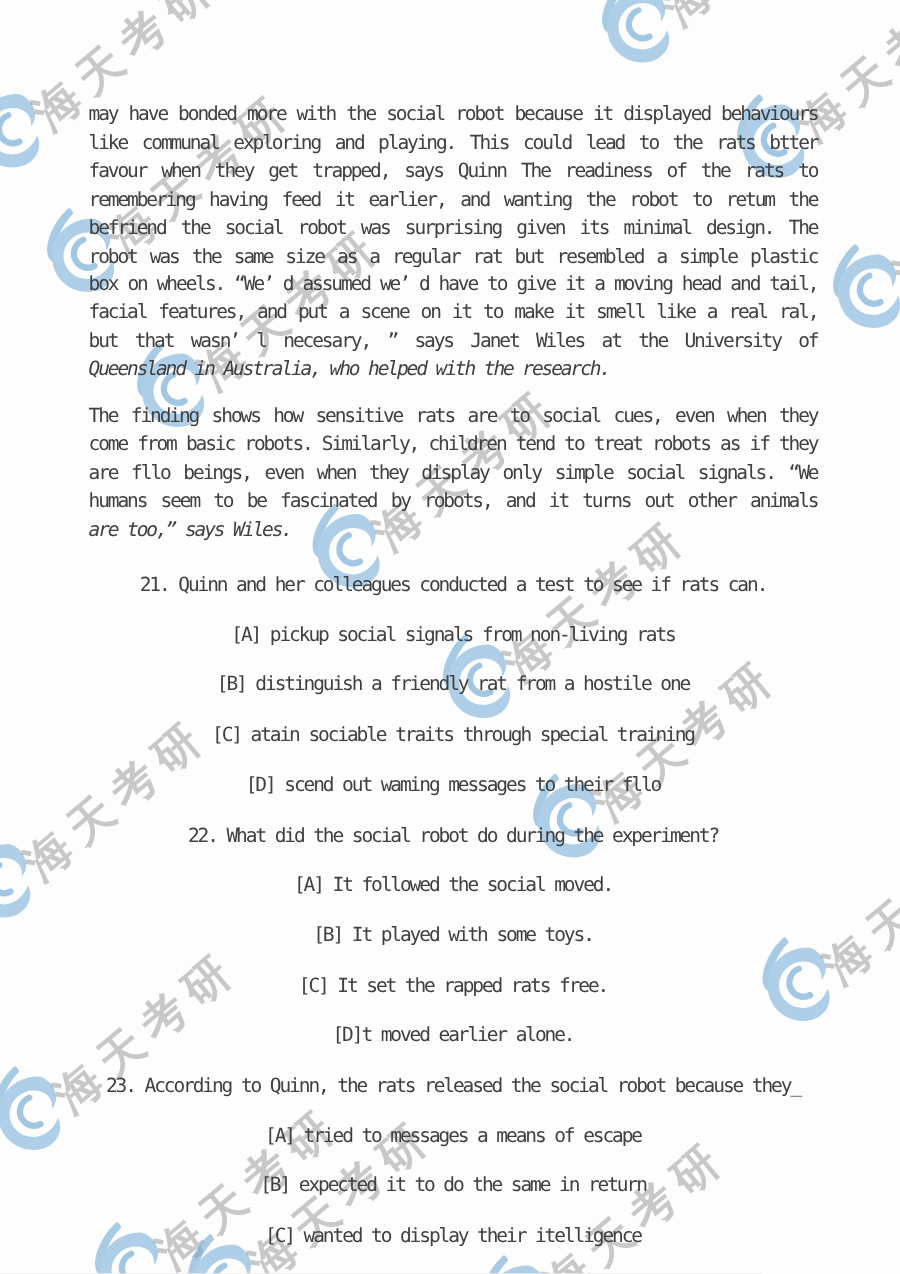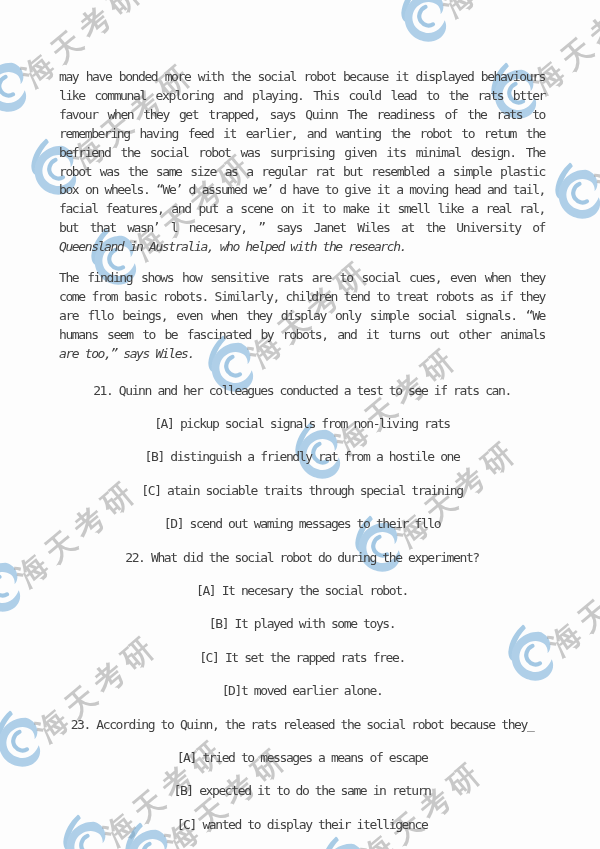--- a/index.html
+++ b/index.html
@@ -185,21 +185,21 @@
     <div class="questions" id="questions">
         <div class="question">
           <div class="qline">21. Quinn and her colleagues conducted a test to see if rats can.</div>
           <div class="qline">[A] pickup social signals from non-living rats</div>
           <div class="qline">[B] distinguish a friendly rat from a hostile one</div>
           <div class="qline">[C] atain sociable traits through special training</div>
           <div class="qline">[D] scend out waming messages to their fllo</div>
         </div>
         <div class="question">
           <div class="qline">22. What did the social robot do during the experiment?</div>
-          <div class="qline">[A] It necesary the social robot.</div>
+          <div class="qline">[A] It followed the social moved.</div>
           <div class="qline">[B] It played with some toys.</div>
           <div class="qline">[C] It set the rapped rats free.</div>
           <div class="qline">[D]t moved earlier alone.</div>
         </div>
         <div class="question">
           <div class="qline">23. According to Quinn, the rats released the social robot because they_</div>
           <div class="qline">[A] tried to messages a means of escape</div>
           <div class="qline">[B] expected it to do the same in return</div>
           <div class="qline">[C] wanted to display their itelligence</div>
           <div class="qline">[D]considered that an intresting game</div>

